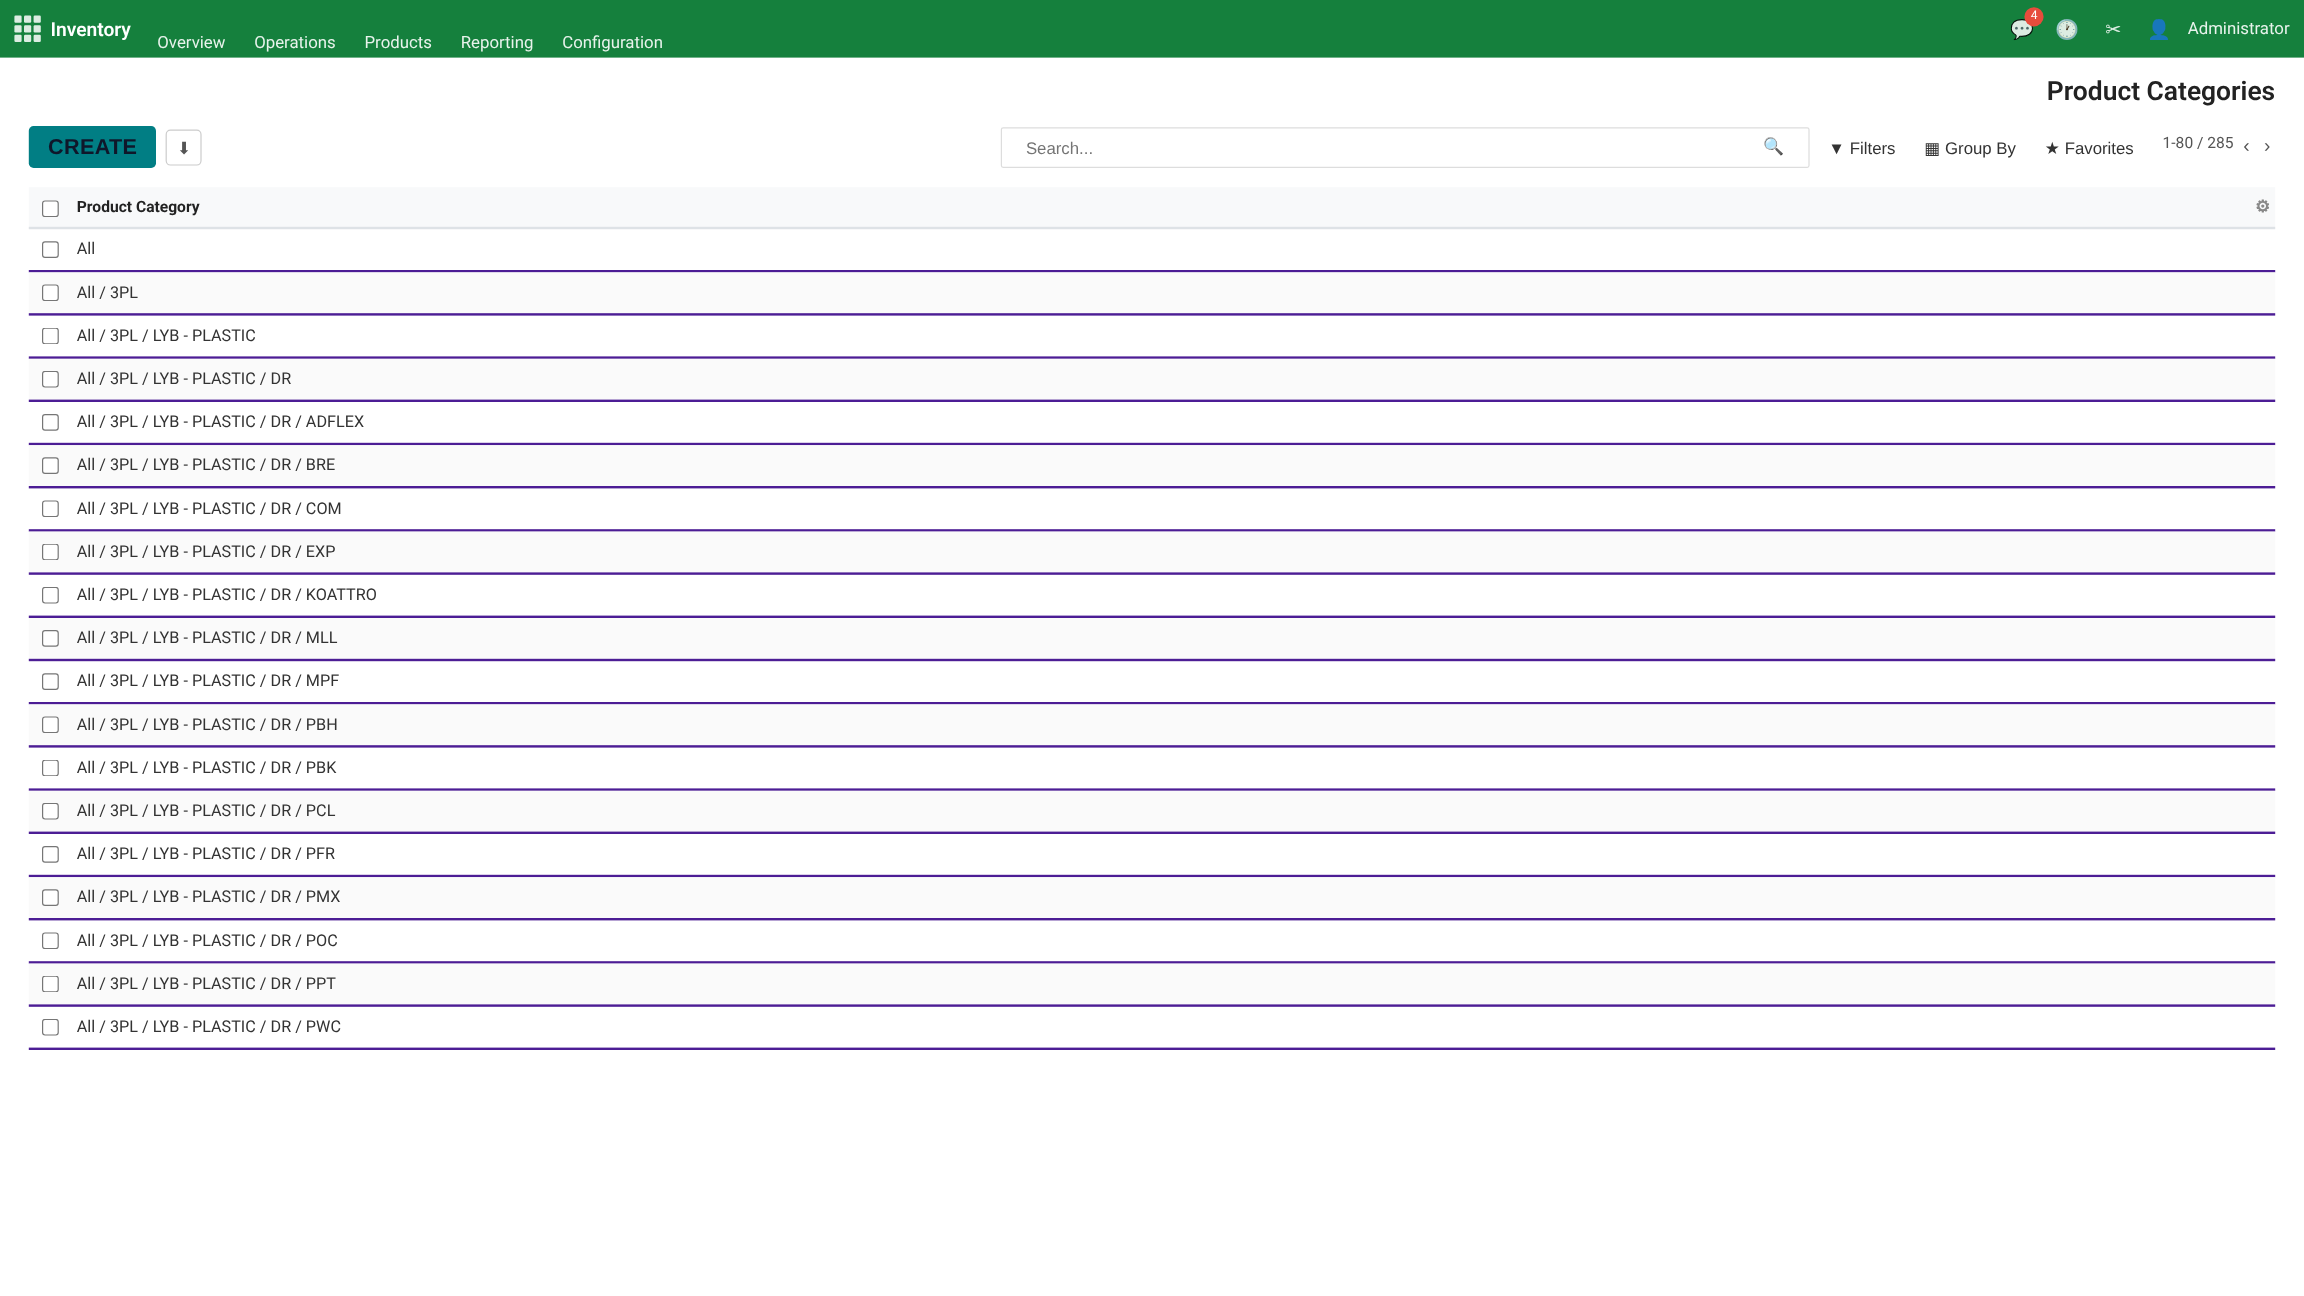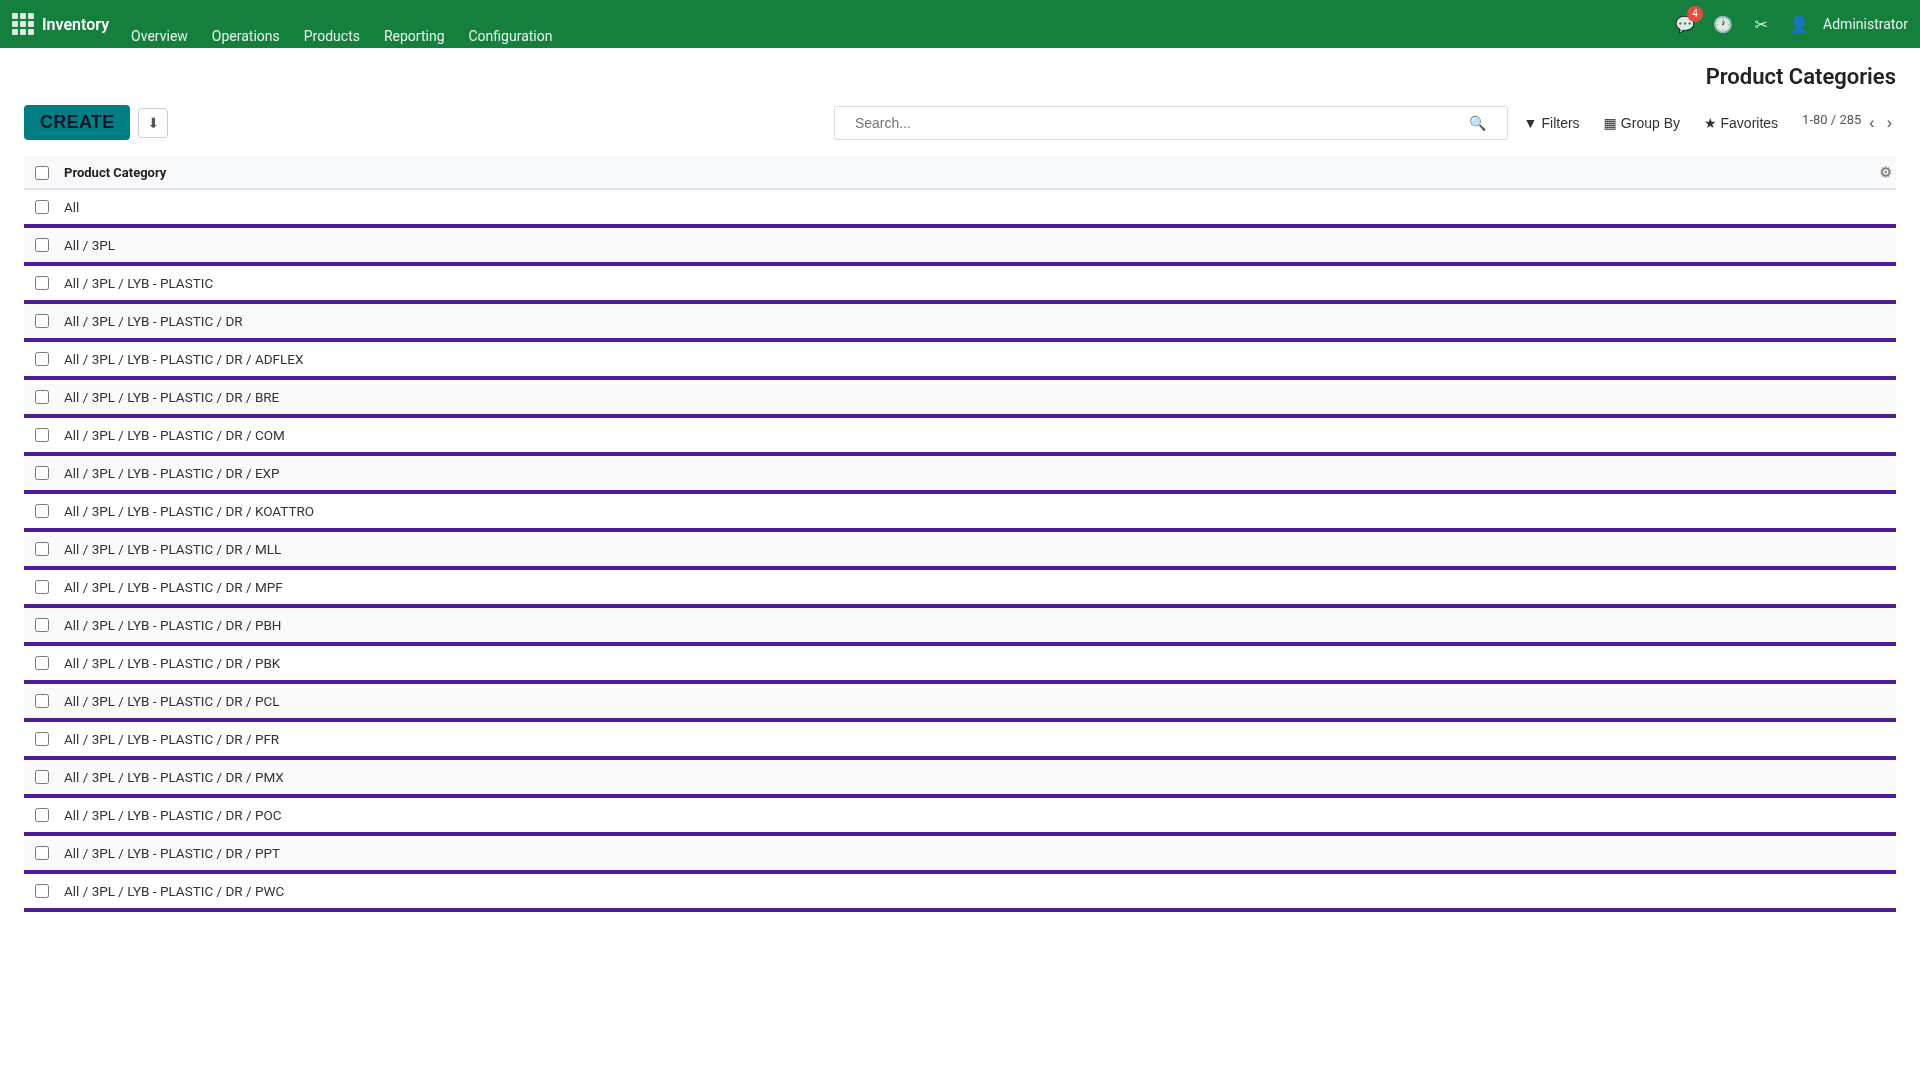--- a/index.html
+++ b/index.html
@@ -197,21 +197,21 @@
       display: flex;
       align-items: center;
       justify-content: center;
       flex-shrink: 0;
     }
     .list-header .col-name { flex: 1; padding-left: 4px; }
 
     .list-row {
       display: flex;
       align-items: center;
-      border-bottom: 4px solid #4c1d95;
+      border-bottom: 2px solid #4c1d95;
       padding: 9px 0;
       font-size: 13.5px;
       color: #333;
       cursor: pointer;
     }
     .list-row .col-name { flex: 1; padding-left: 4px; }
 
     .list-row:nth-child(even) { background: #fafafa; }
 
     input[type="checkbox"] {

